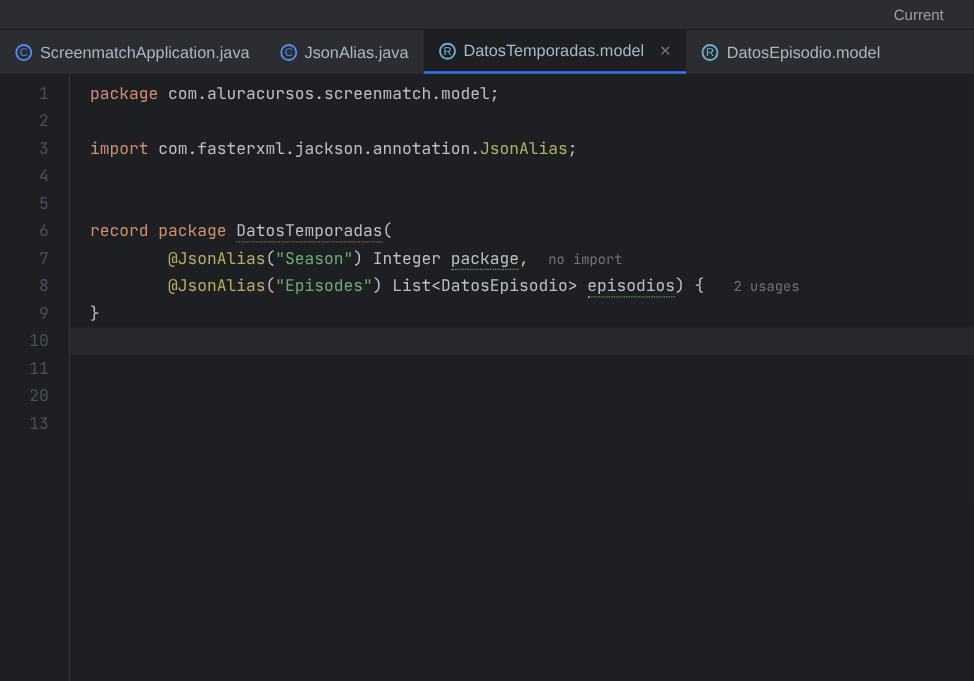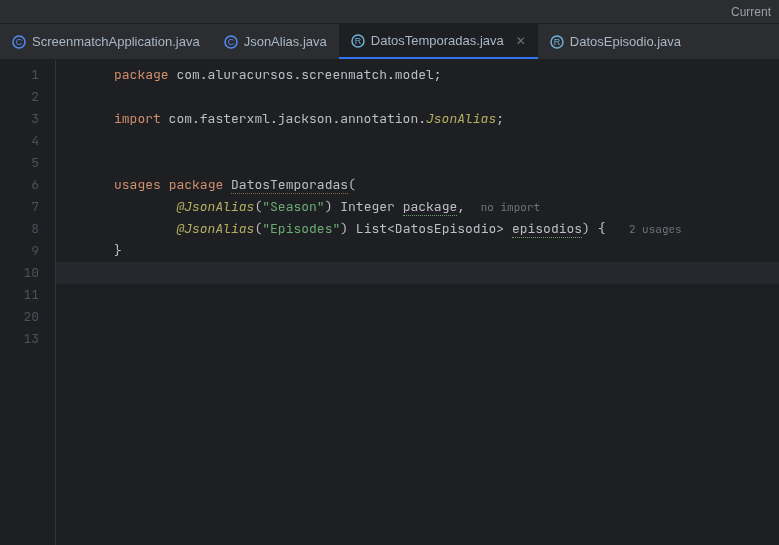--- a/index.html
+++ b/index.html
@@ -14,21 +14,21 @@
       display: flex;
       flex-direction: column;
     }
     .top-bar {
       height: 24px;
       background: #2b2d30;
       border-bottom: 1px solid #1e1f22;
       display: flex;
       justify-content: flex-end;
       align-items: center;
-      padding: 0 8px;
+      padding: 0 24px;
       font-family: -apple-system, "Segoe UI", sans-serif;
       font-size: 12px;
       color: #9aa0a6;
     }
     .tabs {
       display: flex;
       background: #2b2d30;
       height: 36px;
       border-bottom: 1px solid #1e1f22;
       font-family: -apple-system, "Segoe UI", sans-serif;
@@ -81,30 +81,29 @@
       flex: 1;
       padding-top: 4px;
       padding-left: 16px;
       position: relative;
       border-left: 1px solid #313438;
     }
     .code-line {
       height: 22px;
       line-height: 22px;
       white-space: pre;
-      margin-left: 42px;
     }
     .code-line.current {
       background: #26282e;
       margin-left: -16px;
       padding-left: 16px;
     }
     .kw { color: #cf8e6d; }
     .pkg { color: #bcbec4; }
-    .ann { color: #b3ae60; font-style: italic; }
+    .ann { color: #b3ae60; }
     .str { color: #6aab73; }
     .bool { color: #cf8e6d; }
     .squiggle { border-bottom: 1px dotted #6f9b69; }
     .squiggle-warn { border-bottom: 1px dotted #857042; }
     .usage { color: #6f737a; font-size: 11px; }
   </style>
 </head>
 <body>
 
 <div class="top-bar">
@@ -130,31 +129,31 @@
     </span>
     <span>JsonAlias.java</span>
   </div>
   <div class="tab active">
     <span class="tab-icon">
       <svg viewBox="0 0 14 14" width="14" height="14">
           <circle cx="7" cy="7" r="6" fill="none" stroke="#6fb0d9" stroke-width="1.5"></circle>
           <text x="7" y="10" text-anchor="middle" font-size="9" fill="#6fb0d9" font-family="sans-serif">R</text>
         </svg>
     </span>
-    <span>DatosTemporadas.java</span>
+    <span>DatosTemporadas.model</span>
     <span class="close-x">✕</span>
   </div>
   <div class="tab">
     <span class="tab-icon">
       <svg viewBox="0 0 14 14" width="14" height="14">
           <circle cx="7" cy="7" r="6" fill="none" stroke="#6fb0d9" stroke-width="1.5"></circle>
           <text x="7" y="10" text-anchor="middle" font-size="9" fill="#6fb0d9" font-family="sans-serif">R</text>
         </svg>
     </span>
-    <span>DatosEpisodio.java</span>
+    <span>DatosEpisodio.model</span>
   </div>
 </div>
 
 <div class="editor-area">
   <div class="gutter">
     <div>1</div>
     <div>2</div>
     <div>3</div>
     <div>4</div>
     <div>5</div>
@@ -166,19 +165,19 @@
     <div>11</div>
     <div>20</div>
     <div>13</div>
   </div>
   <div class="code">
     <div class="code-line"><span class="kw">package</span><span class="pkg"> com.aluracursos.screenmatch.model;</span></div>
     <div class="code-line"></div>
     <div class="code-line"><span class="kw">import</span><span class="pkg"> com.fasterxml.jackson.annotation.</span><span class="ann">JsonAlias</span><span>;</span></div>
     <div class="code-line"></div>
     <div class="code-line"></div>
-    <div class="code-line"><span class="kw">usages</span> <span class="kw">package</span> <span class="squiggle-warn">DatosTemporadas</span><span>(</span></div>
+    <div class="code-line"><span class="kw">record</span> <span class="kw">package</span> <span class="squiggle-warn">DatosTemporadas</span><span>(</span></div>
     <div class="code-line">        <span class="ann">@JsonAlias</span><span>(</span><span class="str">"Season"</span><span>)</span><span> Integer </span><span class="squiggle">package</span><span>,</span>  <span class="usage">no import</span></div>
     <div class="code-line">        <span class="ann">@JsonAlias</span><span>(</span><span class="str">"Episodes"</span><span>)</span><span> List&lt;DatosEpisodio&gt; </span><span class="squiggle">episodios</span><span>) {</span>   <span class="usage">2 usages</span></div>
     <div class="code-line"><span>}</span></div>
     <div class="code-line current"></div>
   </div>
 </div>
 
 </body></html>

